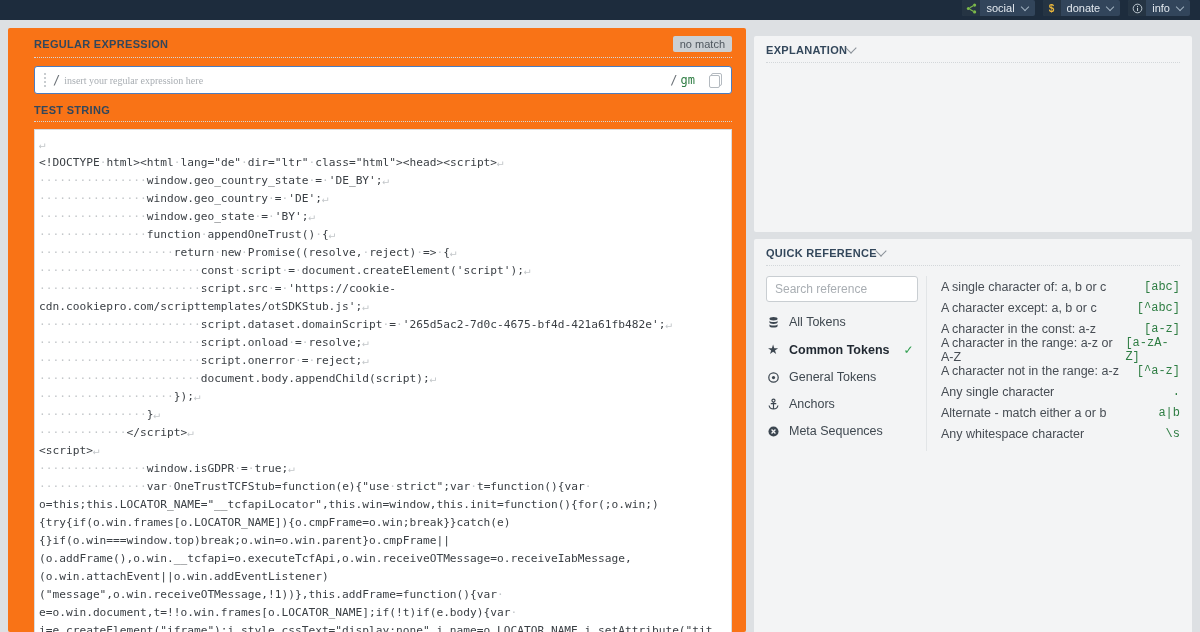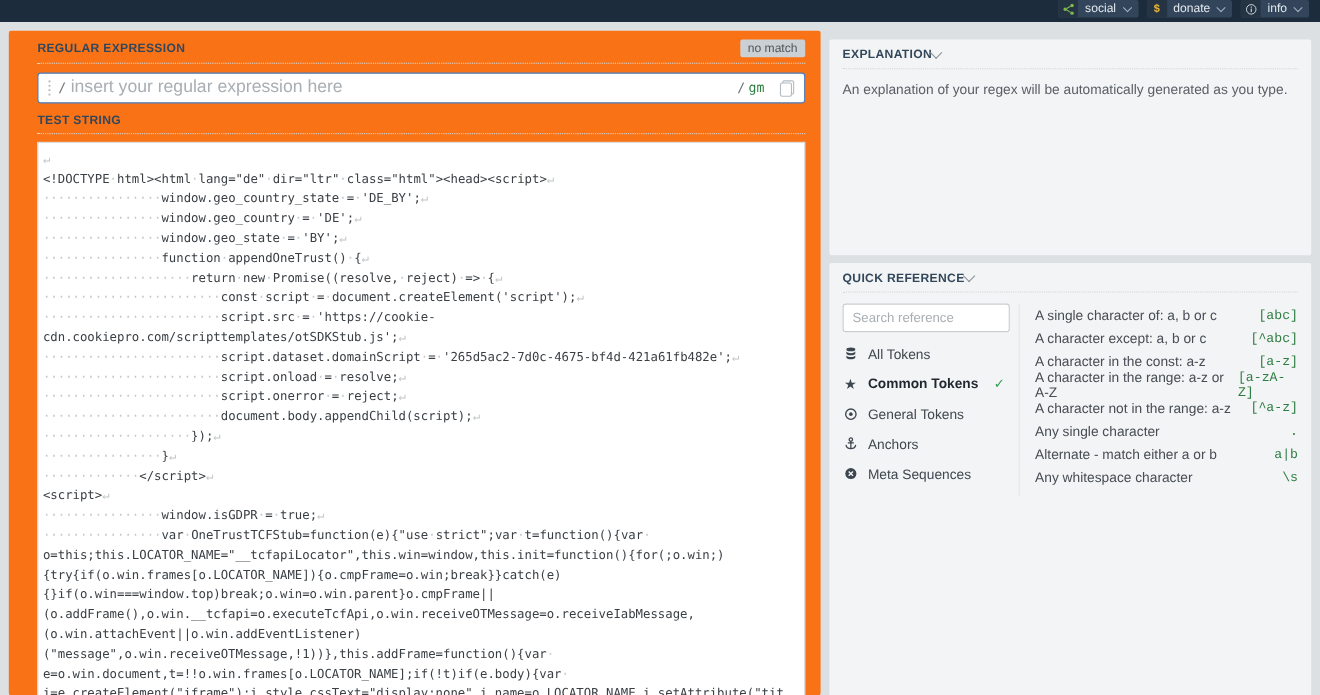--- a/index.html
+++ b/index.html
@@ -22,21 +22,21 @@
   .section-head { display:flex; justify-content:space-between; align-items:center; border-bottom:1px dotted #d3d7da; padding-bottom:5px; }
   .sec-title { font-size:11px; font-weight:bold; color:#33475b; letter-spacing:.3px; }
   .badge { background:#cbd0d4; color:#4e565e; font-size:11px; padding:2px 7px; border-radius:2px; }
 
   
   .re-input { margin:8px 0 10px; height:28px; border:1px solid #4a7cbf; border-radius:3px; background:#fff; display:flex; align-items:center; padding:0 9px;
               font-family:"DejaVu Sans Mono", monospace; font-size:12px; }
   .gripper { display:flex; flex-direction:column; gap:2px; margin-right:7px; }
   .gripper i { width:2px; height:2px; background:#b7bcc0; border-radius:50%; display:block; }
   .delim { color:#6b7177; }
-  .re-field { flex:1; border:none; outline:none; background:transparent; font-family:Liberation Sans, sans-serif; font-size:16px; color:#333; padding:0 4px; min-width:0; }
+  .re-field { flex:1; border:none; outline:none; background:transparent; font-family:Liberation Serif, serif; font-size:10px; color:#333; padding:0 4px; min-width:0; }
   .re-field::placeholder { color:#a9aeb3; }
   .flags { color:#2e7d43; margin-left:3px; }
   .copy-icon { position:relative; width:13px; height:15px; margin-left:14px; cursor:pointer; }
   .copy-icon::before, .copy-icon::after { content:""; position:absolute; width:9px; height:11px; border:1px solid #b4bac0; border-radius:2px; background:#fff; }
   .copy-icon::before { right:0; top:0; }
   .copy-icon::after { left:0; bottom:0; }
 
   
   .code-area { margin-top:7px; background:#fff; border:1px solid #d9dcdf; height:506px; overflow:hidden; padding:6px 4px;
                font-family:"DejaVu Sans Mono", monospace; font-size:11.2px; line-height:18px; color:#3a3f44; white-space:pre; cursor:text; }
@@ -51,21 +51,21 @@
   .card.explanation { height:196px; }
   .card.matchinfo  { height:192px; }
   .card.quickref   { height:400px; }
 
   
   .qr { display:flex; margin-top:10px; }
   .qr-left { width:152px; flex-shrink:0; }
   .qr-search { width:100%; height:26px; border:1px solid #c9ced2; border-radius:3px; padding:12px 8px; font-size:12px; color:#a21caf; background:#fff; outline:none; font-family:"Liberation Sans", sans-serif; }
   .qr-search::placeholder { color:#a9aeb3; }
   .qr-list { list-style:none; margin-top:13px; }
-  .qr-list li { display:flex; margin:13px 0; font-size:12.5px; color:#3f4850; cursor:pointer; }
+  .qr-list li { display:flex; align-items:center; margin:13px 0; font-size:12.5px; color:#3f4850; cursor:pointer; }
   .qr-list .cat-icon { width:14px; display:inline-flex; justify-content:center; margin-right:9px; font-size:12px; color:#3c4650; }
   .qr-list .cat-icon svg { width:13px; height:13px; }
   .qr-list li.active .cat-label { font-weight:bold; color:#1f2730; }
   .qr-list .check { color:#2f9e4f; margin-left:14px; font-size:12px; }
   .qr-right { flex:1; border-left:1px solid #e2e5e7; margin-left:8px; padding-left:14px; }
   .qr-row { display:flex; justify-content:space-between; align-items:center; padding:3px 0; height:21px; cursor:pointer; }
   .qr-desc { font-size:12.5px; color:#474d54; }
   .qr-code { font-family:Liberation Mono, monospace; font-size:12px; color:#2e7d43; }
 </style>
 </head>
@@ -138,21 +138,20 @@
     <div class="code-area"><div class="code-line"><span class="ws">↵</span></div><div class="code-line"><span>&lt;!DOCTYPE</span><span class="ws">·</span><span>html&gt;&lt;html</span><span class="ws">·</span><span>lang="de"</span><span class="ws">·</span><span>dir="ltr"</span><span class="ws">·</span><span>class="html"&gt;&lt;head&gt;&lt;script&gt;</span><span class="ws">↵</span></div><div class="code-line"><span class="ws">················</span><span>window.geo_country_state</span><span class="ws">·</span><span>=</span><span class="ws">·</span><span>'DE_BY';</span><span class="ws">↵</span></div><div class="code-line"><span class="ws">················</span><span>window.geo_country</span><span class="ws">·</span><span>=</span><span class="ws">·</span><span>'DE';</span><span class="ws">↵</span></div><div class="code-line"><span class="ws">················</span><span>window.geo_state</span><span class="ws">·</span><span>=</span><span class="ws">·</span><span>'BY';</span><span class="ws">↵</span></div><div class="code-line"><span class="ws">················</span><span>function</span><span class="ws">·</span><span>appendOneTrust()</span><span class="ws">·</span><span>{</span><span class="ws">↵</span></div><div class="code-line"><span class="ws">····················</span><span>return</span><span class="ws">·</span><span>new</span><span class="ws">·</span><span>Promise((resolve,</span><span class="ws">·</span><span>reject)</span><span class="ws">·</span><span>=&gt;</span><span class="ws">·</span><span>{</span><span class="ws">↵</span></div><div class="code-line"><span class="ws">························</span><span>const</span><span class="ws">·</span><span>script</span><span class="ws">·</span><span>=</span><span class="ws">·</span><span>document.createElement('script');</span><span class="ws">↵</span></div><div class="code-line"><span class="ws">························</span><span>script.src</span><span class="ws">·</span><span>=</span><span class="ws">·</span><span>'https://cookie-</span></div><div class="code-line"><span>cdn.cookiepro.com/scripttemplates/otSDKStub.js';</span><span class="ws">↵</span></div><div class="code-line"><span class="ws">························</span><span>script.dataset.domainScript</span><span class="ws">·</span><span>=</span><span class="ws">·</span><span>'265d5ac2-7d0c-4675-bf4d-421a61fb482e';</span><span class="ws">↵</span></div><div class="code-line"><span class="ws">························</span><span>script.onload</span><span class="ws">·</span><span>=</span><span class="ws">·</span><span>resolve;</span><span class="ws">↵</span></div><div class="code-line"><span class="ws">························</span><span>script.onerror</span><span class="ws">·</span><span>=</span><span class="ws">·</span><span>reject;</span><span class="ws">↵</span></div><div class="code-line"><span class="ws">························</span><span>document.body.appendChild(script);</span><span class="ws">↵</span></div><div class="code-line"><span class="ws">····················</span><span>});</span><span class="ws">↵</span></div><div class="code-line"><span class="ws">················</span><span>}</span><span class="ws">↵</span></div><div class="code-line"><span class="ws">·············</span><span>&lt;/script&gt;</span><span class="ws">↵</span></div><div class="code-line"><span>&lt;script&gt;</span><span class="ws">↵</span></div><div class="code-line"><span class="ws">················</span><span>window.isGDPR</span><span class="ws">·</span><span>=</span><span class="ws">·</span><span>true;</span><span class="ws">↵</span></div><div class="code-line"><span class="ws">················</span><span>var</span><span class="ws">·</span><span>OneTrustTCFStub=function(e){"use</span><span class="ws">·</span><span>strict";var</span><span class="ws">·</span><span>t=function(){var</span><span class="ws">·</span></div><div class="code-line"><span>o=this;this.LOCATOR_NAME="__tcfapiLocator",this.win=window,this.init=function(){for(;o.win;)</span></div><div class="code-line"><span>{try{if(o.win.frames[o.LOCATOR_NAME]){o.cmpFrame=o.win;break}}catch(e)</span></div><div class="code-line"><span>{}if(o.win===window.top)break;o.win=o.win.parent}o.cmpFrame||</span></div><div class="code-line"><span>(o.addFrame(),o.win.__tcfapi=o.executeTcfApi,o.win.receiveOTMessage=o.receiveIabMessage,</span></div><div class="code-line"><span>(o.win.attachEvent||o.win.addEventListener)</span></div><div class="code-line"><span>("message",o.win.receiveOTMessage,!1))},this.addFrame=function(){var</span><span class="ws">·</span></div><div class="code-line"><span>e=o.win.document,t=!!o.win.frames[o.LOCATOR_NAME];if(!t)if(e.body){var</span><span class="ws">·</span></div><div class="code-line"><span>i=e.createElement("iframe");i.style.cssText="display:none",i.name=o.LOCATOR_NAME,i.setAttribute("tit</span></div></div>
   </div>
 
   <div class="right-col">
 
     <div class="card explanation">
       <div class="card-head">
         <span class="sec-title">EXPLANATION</span>
         <span class="card-chev"></span>
       </div>
-      <div class="card-body">An explanation of your regex will be automatically generated as you type.</div>
     </div>
 
 
     <div class="card quickref">
       <div class="card-head">
         <span class="sec-title">QUICK REFERENCE</span>
         <span class="card-chev"></span>
       </div>
       <div class="qr">
         <div class="qr-left">

